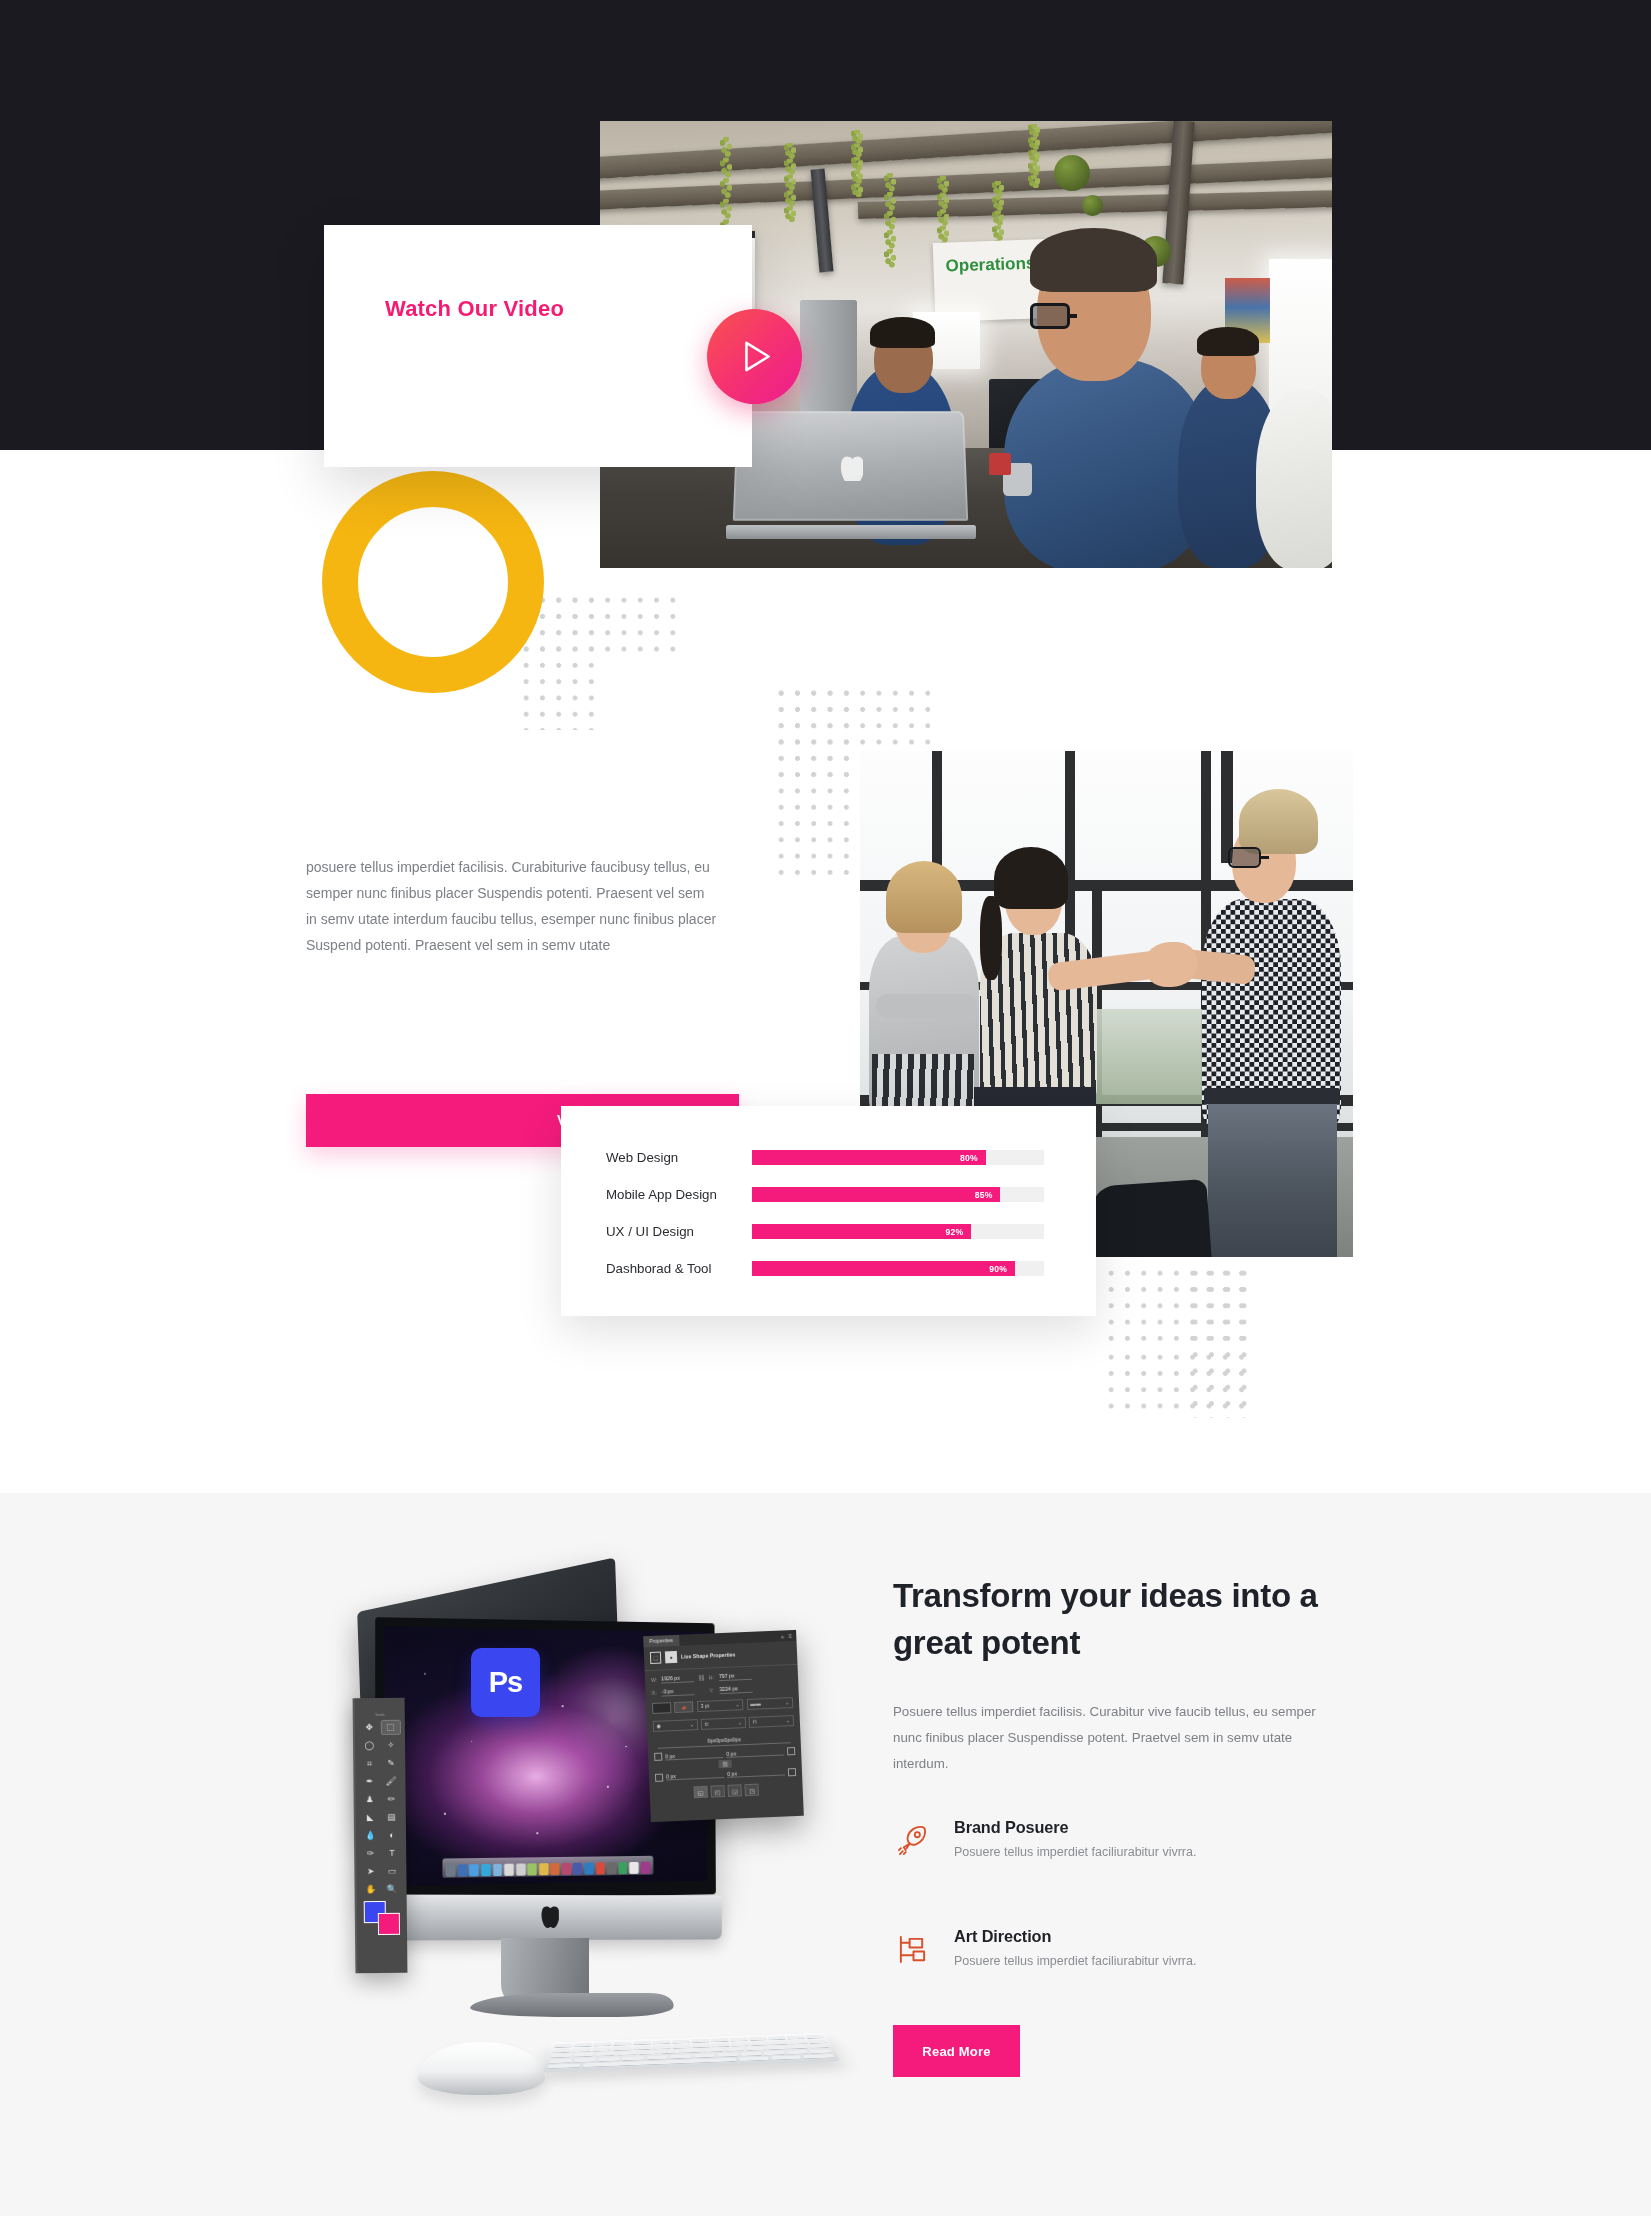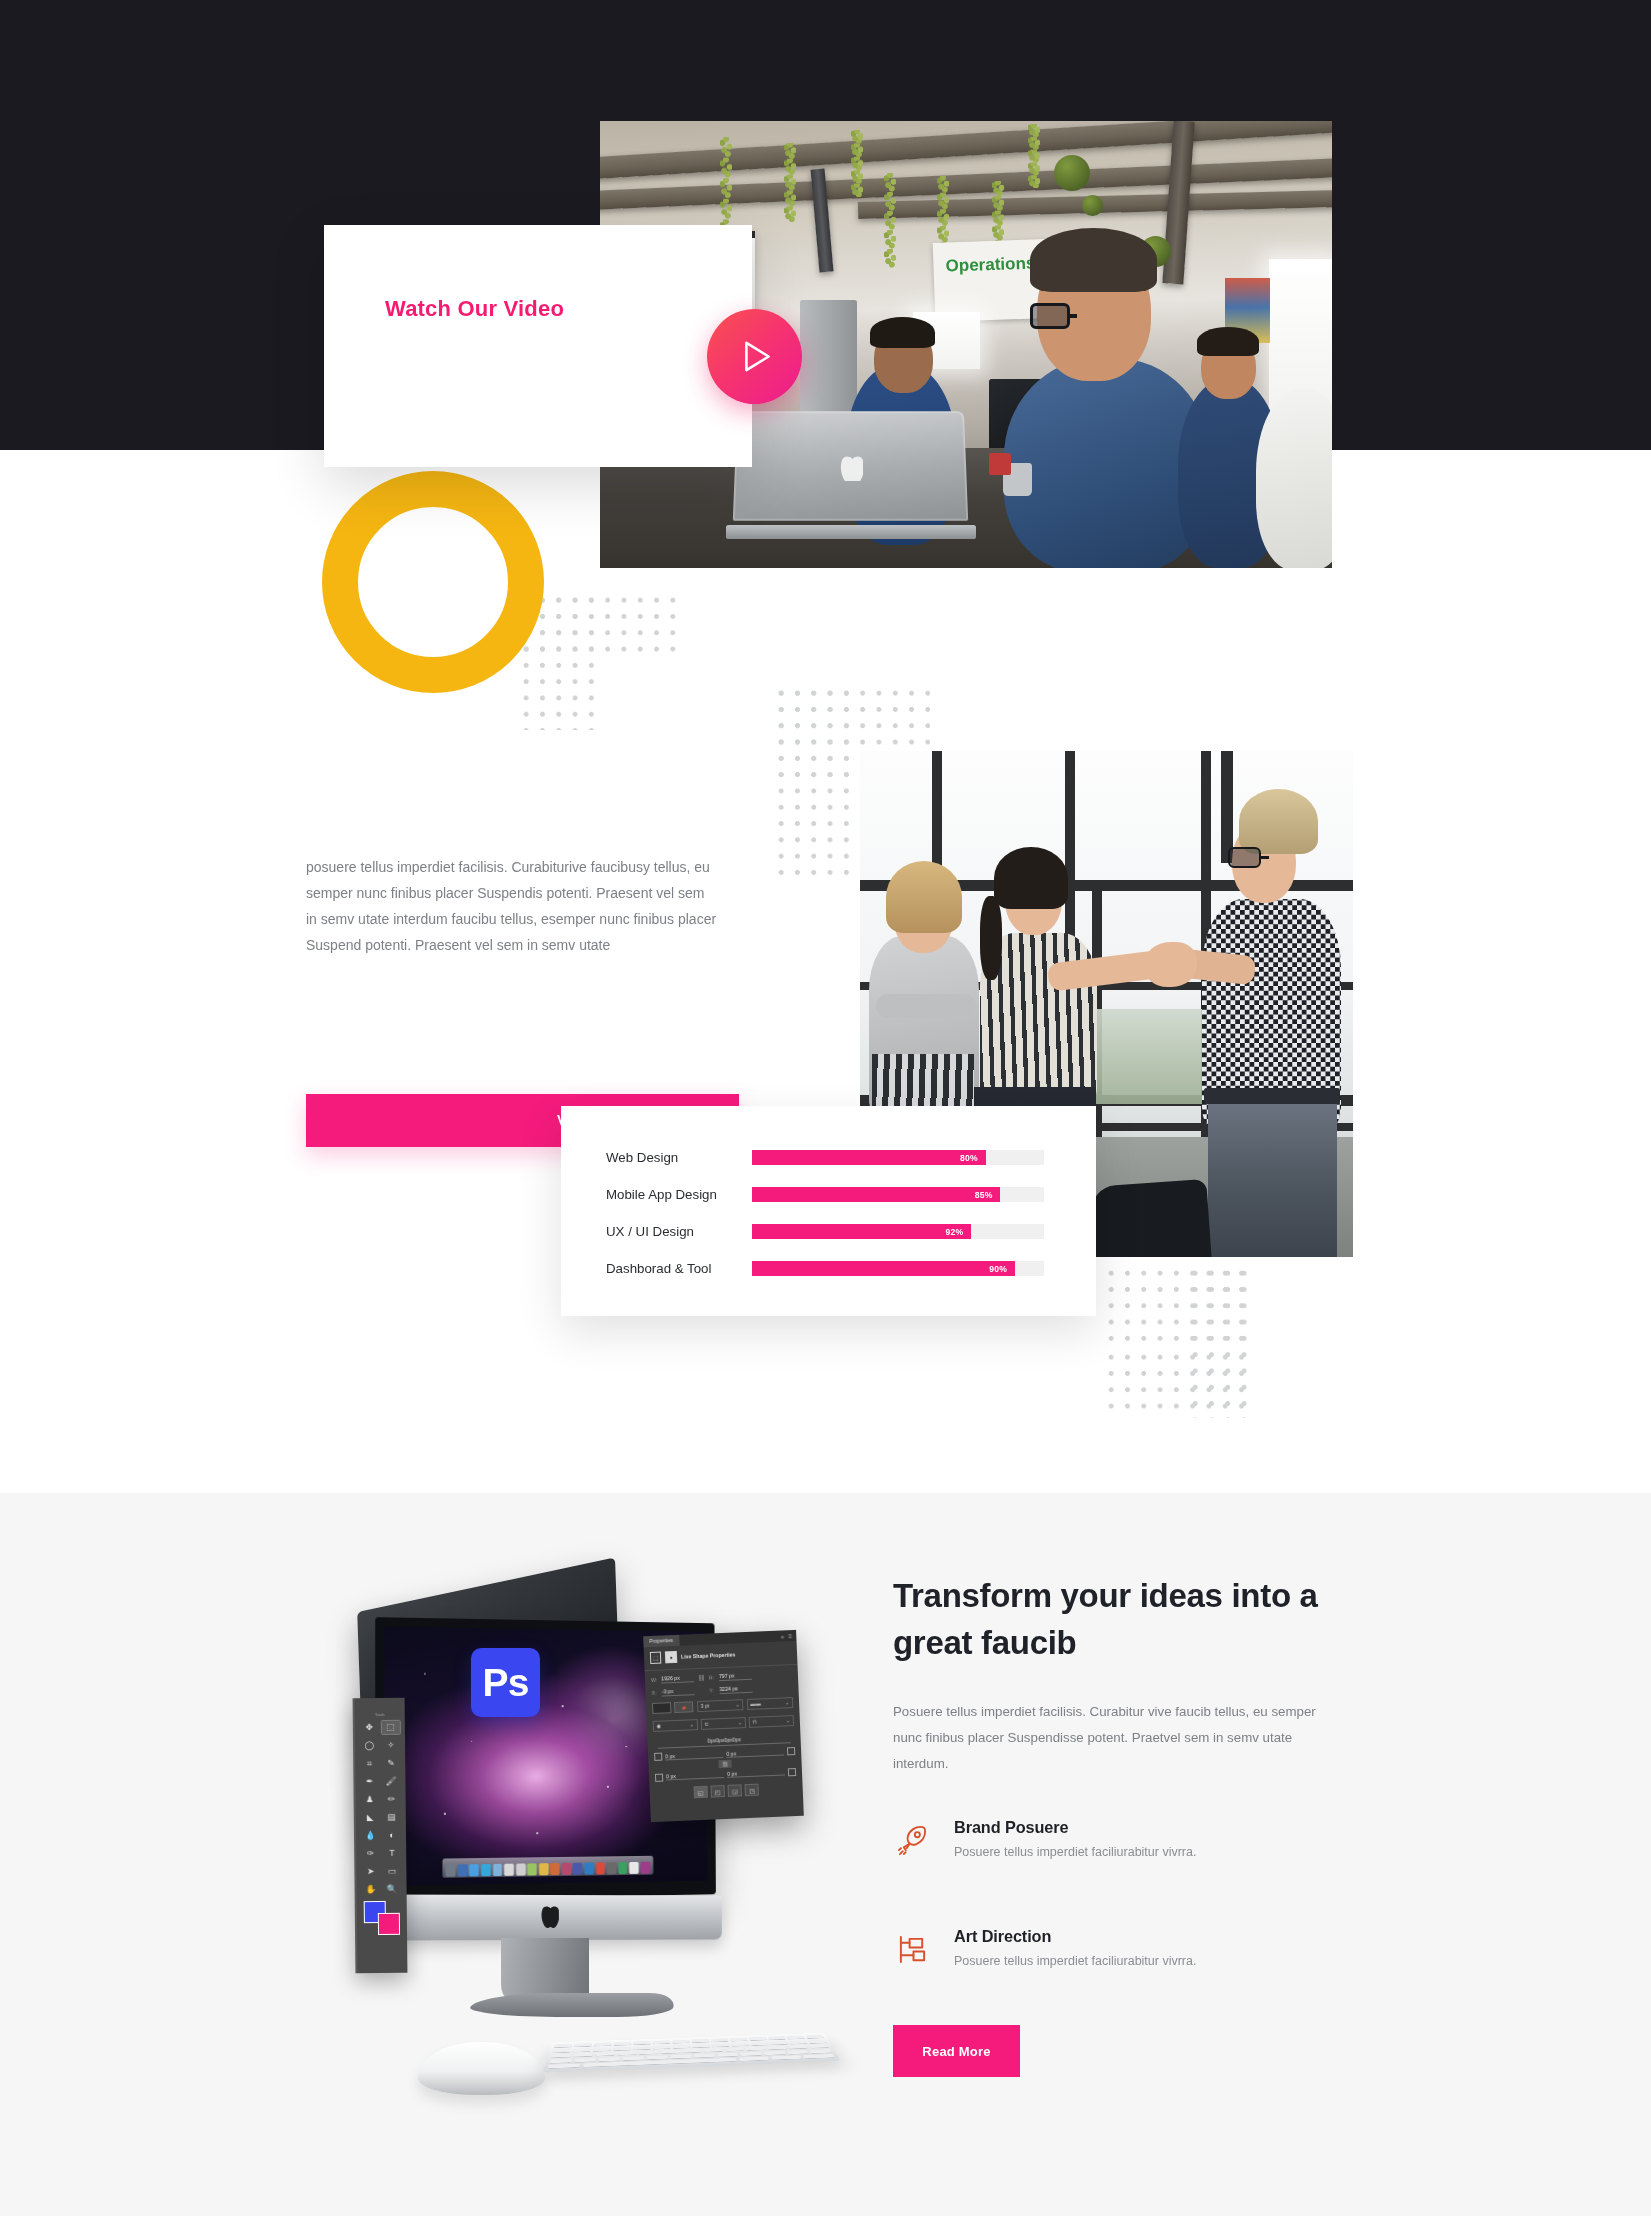--- a/index.html
+++ b/index.html
@@ -462,21 +462,21 @@
     flex:1; height:6.9px; background: #eceef0; border-radius:1.7px;
     box-shadow: inset 0 -0.9px 0 #c2c6ca;
   }
 
   .ps-badge {
     position: absolute; left: 471px; top: 1648px;
     width: 69px; height: 69px;
     background: #3a46f0;
     border-radius: 10.3px;
     display: flex; align-items: center; justify-content: center;
-    color: #ffffff; font-size: 39px; font-weight: 700;
+    color: #ffffff; font-size: 29px; font-weight: 700;
     letter-spacing: -0.9px;
     z-index: 6;
     box-shadow: 0 6.9px 17px rgba(40,50,220,.3);
   }
 
   
   .ps-tools {
     position: absolute; left: 354px; top: 1698px;
     width: 52px; height: 275px;
     background: #4a4a4a;
@@ -711,21 +711,21 @@
         </div>
       </div>
     </div>
   </div>
 
   <div class="dots" style="left:1103px; top:1265px; width:148px; height:79px;"></div>
   <div class="dots" style="left:1187px; top:1265px; width:64px; height:153px;"></div>
   <div class="dots" style="left:1103px; top:1349px; width:148px; height:69px;"></div>
 
   <div class="sec3">
-    <h2>Transform your ideas into a great faucib</h2>
+    <h2>Transform your ideas into a great potent</h2>
     <p class="lead">Posuere tellus imperdiet facilisis. Curabitur vive faucib tellus, eu semper nunc finibus placer Suspendisse potent. Praetvel sem in semv utate interdum.</p>
 
     <div class="feature" style="top:325px;">
       <div class="ficon">
         <svg width="31" height="31" viewBox="0 0 32 32">
           <g fill="none" stroke="#d9502a" stroke-width="1.9" stroke-linecap="round" stroke-linejoin="round">
             <path d="M13 19 C9 15 11 8 17 4 C22 1 27 2 28 3 C29 4 30 9 27 14 C23 20 16 22 13 19 Z"></path>
             <circle cx="21" cy="10" r="2.6"></circle>
             <path d="M12 20 L7 23 L9 26"></path>
             <path d="M13 19 L10 24"></path>

